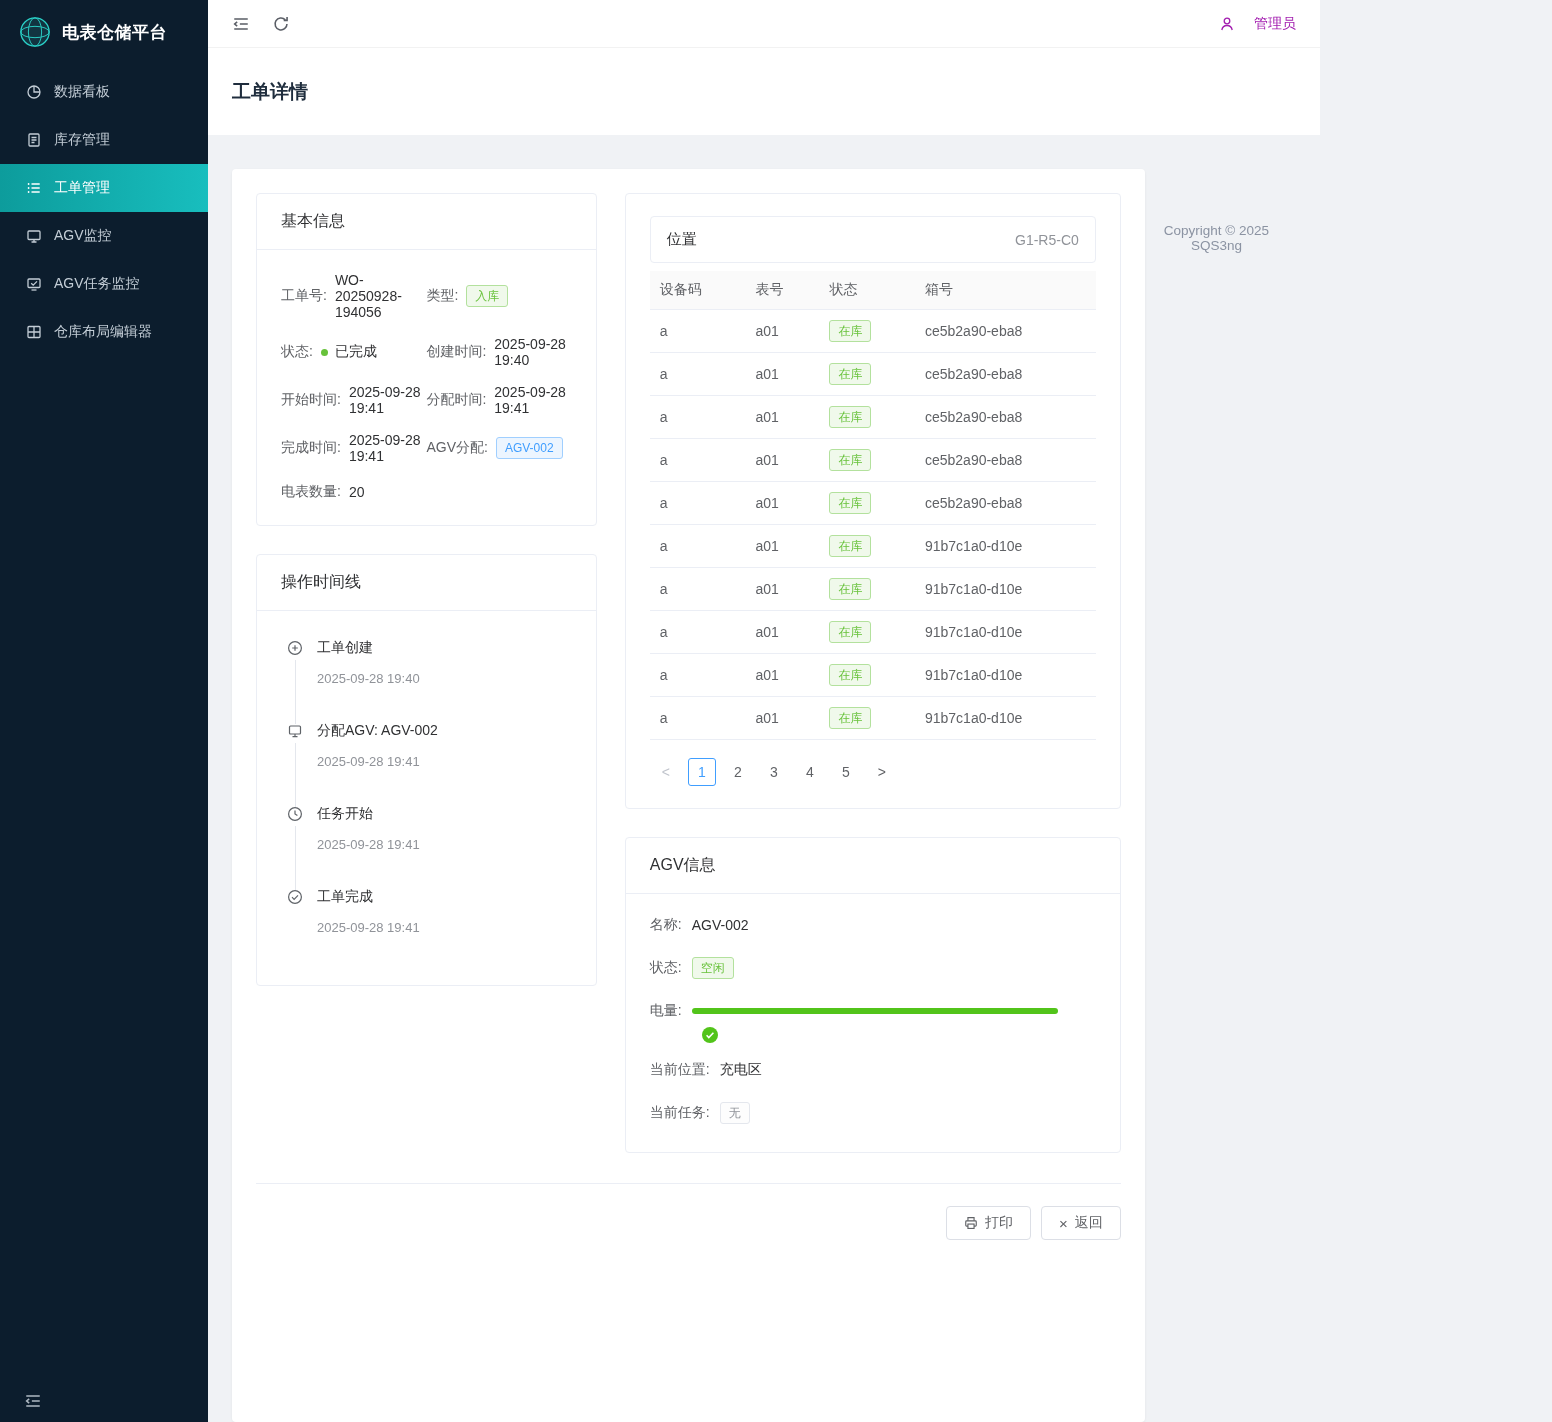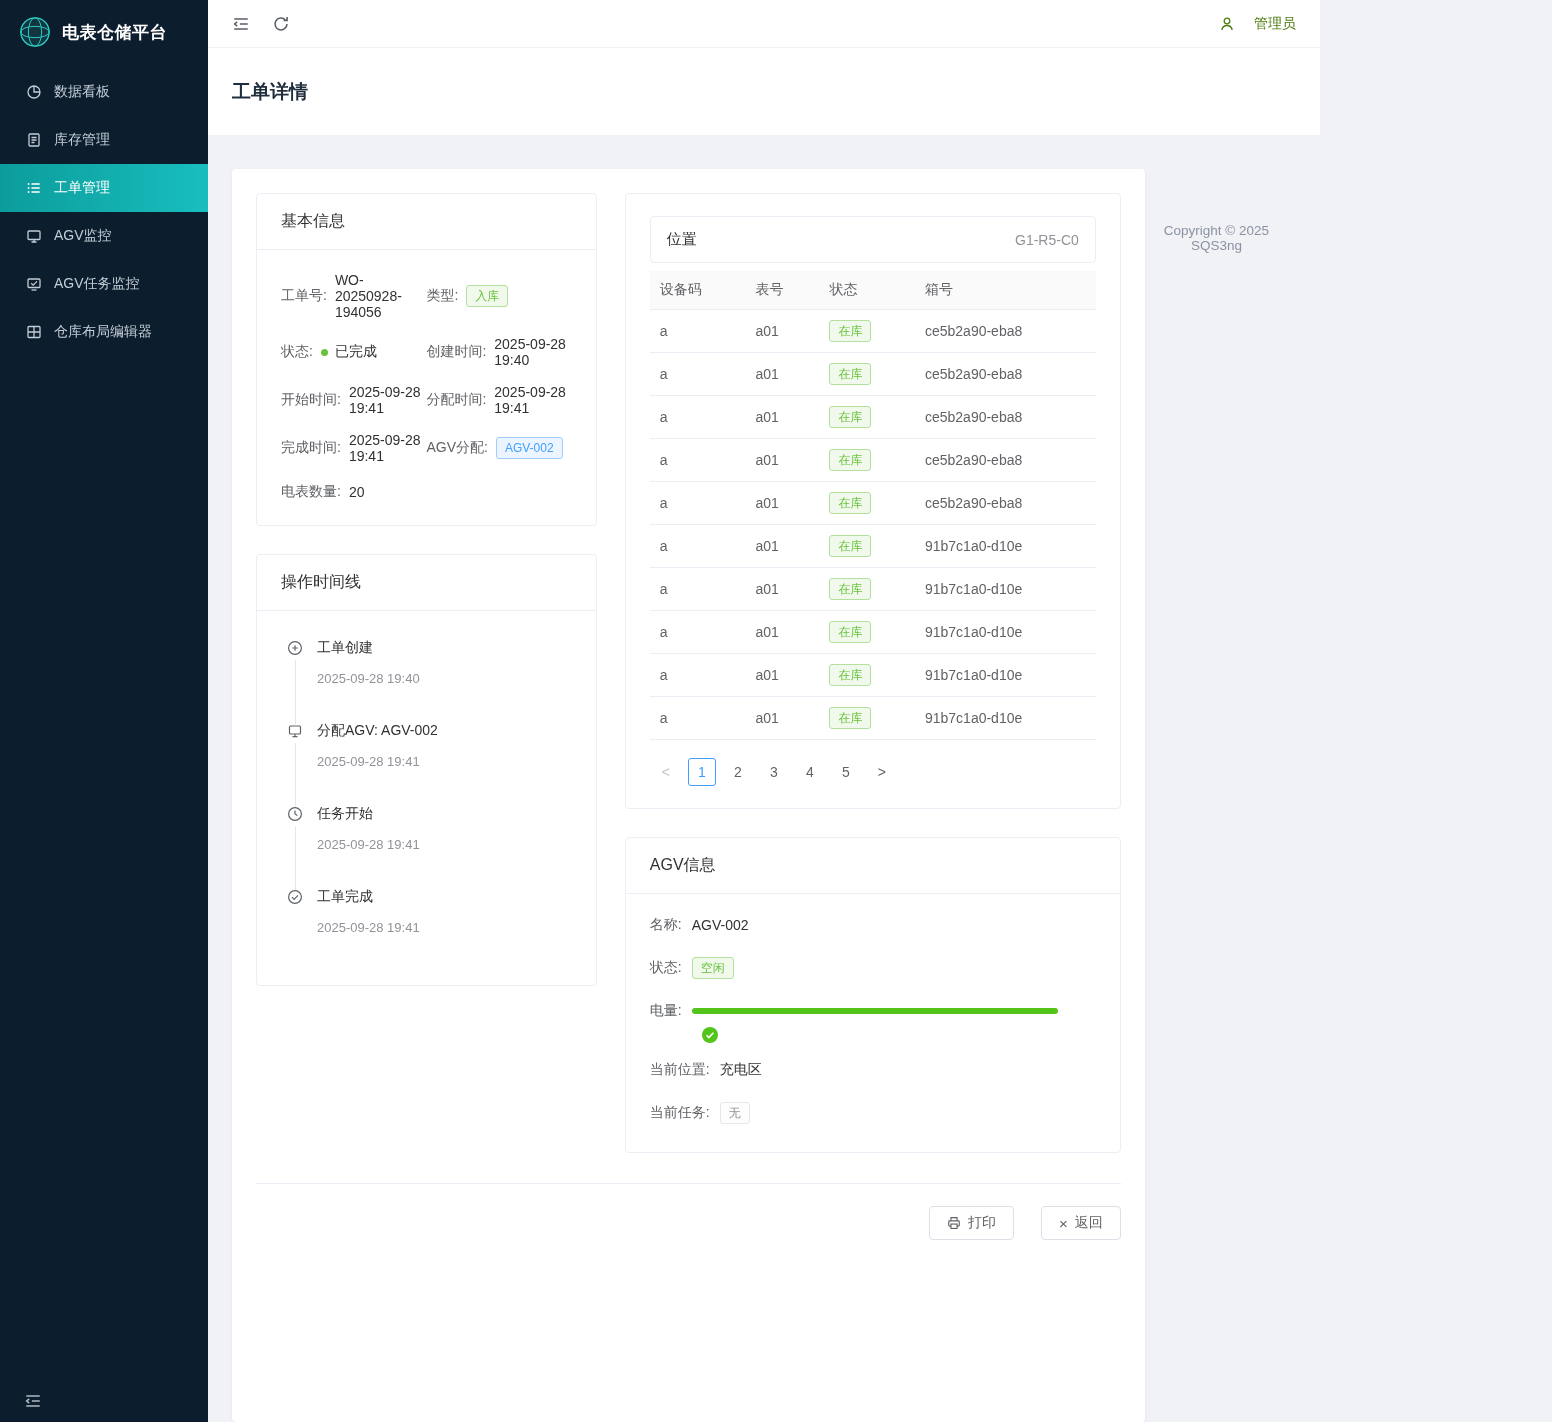--- a/index.html
+++ b/index.html
@@ -34,21 +34,21 @@
 
   
   .main { flex:1; display:flex; flex-direction:column; background:#f0f2f5; }
   .topbar {
     height:48px; background:#fff; display:flex; align-items:center;
     justify-content:space-between; padding:0 24px; border-bottom:1px solid #f2f2f2;
   }
   .topbar-left { display:flex; align-items:center; gap:22px; }
   .top-icon { width:18px; height:18px; color:#5a5e66; cursor:pointer; display:inline-flex; }
   .top-icon svg { width:18px; height:18px; stroke:currentColor; fill:none; stroke-width:1.4; }
-  .user-chip { display:flex; align-items:center; gap:19px; color:#4d7c0f; font-size:14px; cursor:pointer; }
+  .user-chip { display:flex; align-items:center; gap:19px; color:#a21caf; font-size:14px; cursor:pointer; }
   .user-chip svg { width:16px; height:16px; stroke:currentColor; fill:none; stroke-width:1.3; }
 
   .page-header { background:#fff; height:87px; display:flex; align-items:center; padding:0 24px; }
   .page-title { font-size:19px; font-weight:600; color:#1f2d3d; }
 
   .content { flex:1; padding:34px 32px 0 24px; display:flex; flex-direction:row; }
   .main-card {
     background:#fff; border-radius:4px; box-shadow:0 1px 3px rgba(0,0,0,.06);
     padding:24px; 
   }
@@ -119,21 +119,21 @@
   .agv-value { color:#303133; }
   .battery-wrap { flex:1; margin-right:38px; }
   .battery-bar { height:6px; border-radius:3px; background:#52c41a; width:100%; }
   .battery-check { margin:7px 0 0 52px; width:16px; height:16px; }
   .battery-check svg { width:16px; height:16px; }
   .battery-block { margin-bottom:18px; }
 
   
   .card-footer {
     margin-top:30px; border-top:1px solid #ebeef5; padding-top:22px;
-    display:flex; justify-content:flex-end; gap:27px;
+    display:flex; justify-content:flex-end; gap:10px;
   }
   .btn {
     display:inline-flex; align-items:center; gap:7px; height:34px; padding:0 17px;
     background:#fff; border:1px solid #dcdfe6; border-radius:4px; color:#606266;
     font-size:14px; cursor:pointer; font-family:inherit;
   }
   .btn svg { width:14px; height:14px; stroke:currentColor; fill:none; stroke-width:1.3; }
   .btn .x-glyph { font-size:15px; line-height:1; color:#606266; }
 
   .copyright { text-align:center; color:#8b93a2; font-size:13.5px; padding:54px 0 20px; }

